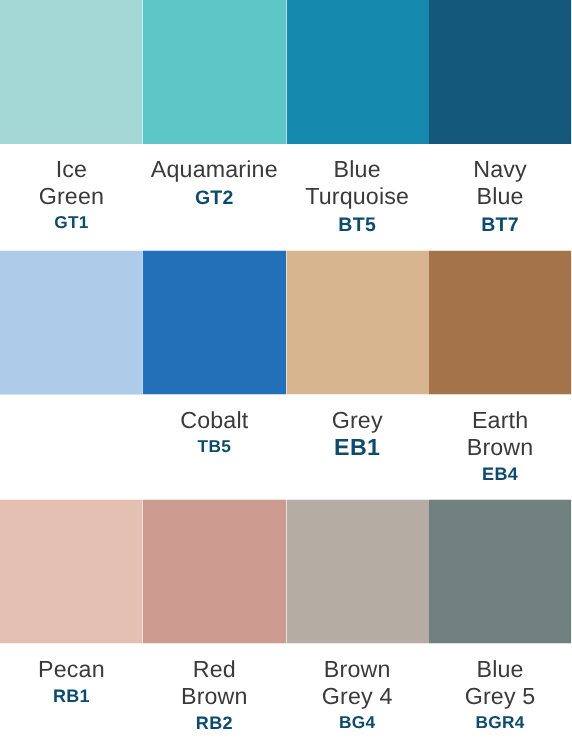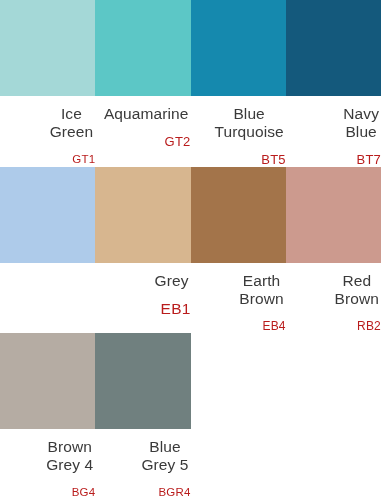--- a/index.html
+++ b/index.html
@@ -31,42 +31,42 @@
   }
   .swatch-color {
     width: 100%;
     height: 96px;
     flex: 0 0 96px;
   }
   .swatch-label {
     flex: 1 1 auto;
     display: flex;
     flex-direction: column;
-    align-items: flex-end;
+    align-items: center;
     justify-content: flex-start;
     padding-top: 9px;
     box-sizing: border-box;
     background: #ffffff;
   }
   .swatch-name {
     color: #3a3a3a;
     font-weight: 400;
     font-size: 15.5px;
     line-height: 18px;
     text-align: center;
     letter-spacing: 0.1px;
     padding: 0 2px;
     white-space: pre-line;
   }
   .swatch-code {
-    color: #b91c1c;
-    font-weight: 400;
+    color: #0c4a6e;
+    font-weight: 700;
     text-align: center;
     line-height: 17px;
-    margin-top: 10px;
+    margin-top: 0;
     letter-spacing: 0.2px;
   }
   
   .code-sm { font-size: 11.5px; }
   .code-md { font-size: 13px; }
   .code-lg { font-size: 15.5px; }
   .code-xl { font-size: 12px; }
 </style>
 </head>
 <body>
@@ -100,32 +100,46 @@
       <div class="swatch-label">
         <div class="swatch-name">Navy
 Blue</div>
         <div class="swatch-code code-md">BT7</div>
       </div>
     </div>
     <div class="swatch-cell">
       <div class="swatch-color" style="background-color: rgb(174, 203, 234);"></div>
     </div>
     <div class="swatch-cell">
+      <div class="swatch-color" style="background-color: rgb(36, 112, 184);"></div>
+      <div class="swatch-label">
+        <div class="swatch-name">Cobalt</div>
+        <div class="swatch-code code-sm">TB5</div>
+      </div>
+    </div>
+    <div class="swatch-cell">
       <div class="swatch-color" style="background-color: rgb(215, 182, 143);"></div>
       <div class="swatch-label">
         <div class="swatch-name">Grey</div>
         <div class="swatch-code code-lg">EB1</div>
       </div>
     </div>
     <div class="swatch-cell">
       <div class="swatch-color" style="background-color: rgb(163, 116, 74);"></div>
       <div class="swatch-label">
         <div class="swatch-name">Earth
 Brown</div>
         <div class="swatch-code code-xl">EB4</div>
+      </div>
+    </div>
+    <div class="swatch-cell">
+      <div class="swatch-color" style="background-color: rgb(227, 192, 178);"></div>
+      <div class="swatch-label">
+        <div class="swatch-name">Pecan</div>
+        <div class="swatch-code code-xl">RB1</div>
       </div>
     </div>
     <div class="swatch-cell">
       <div class="swatch-color" style="background-color: rgb(204, 154, 142);"></div>
       <div class="swatch-label">
         <div class="swatch-name">Red
 Brown</div>
         <div class="swatch-code code-xl">RB2</div>
       </div>
     </div>

